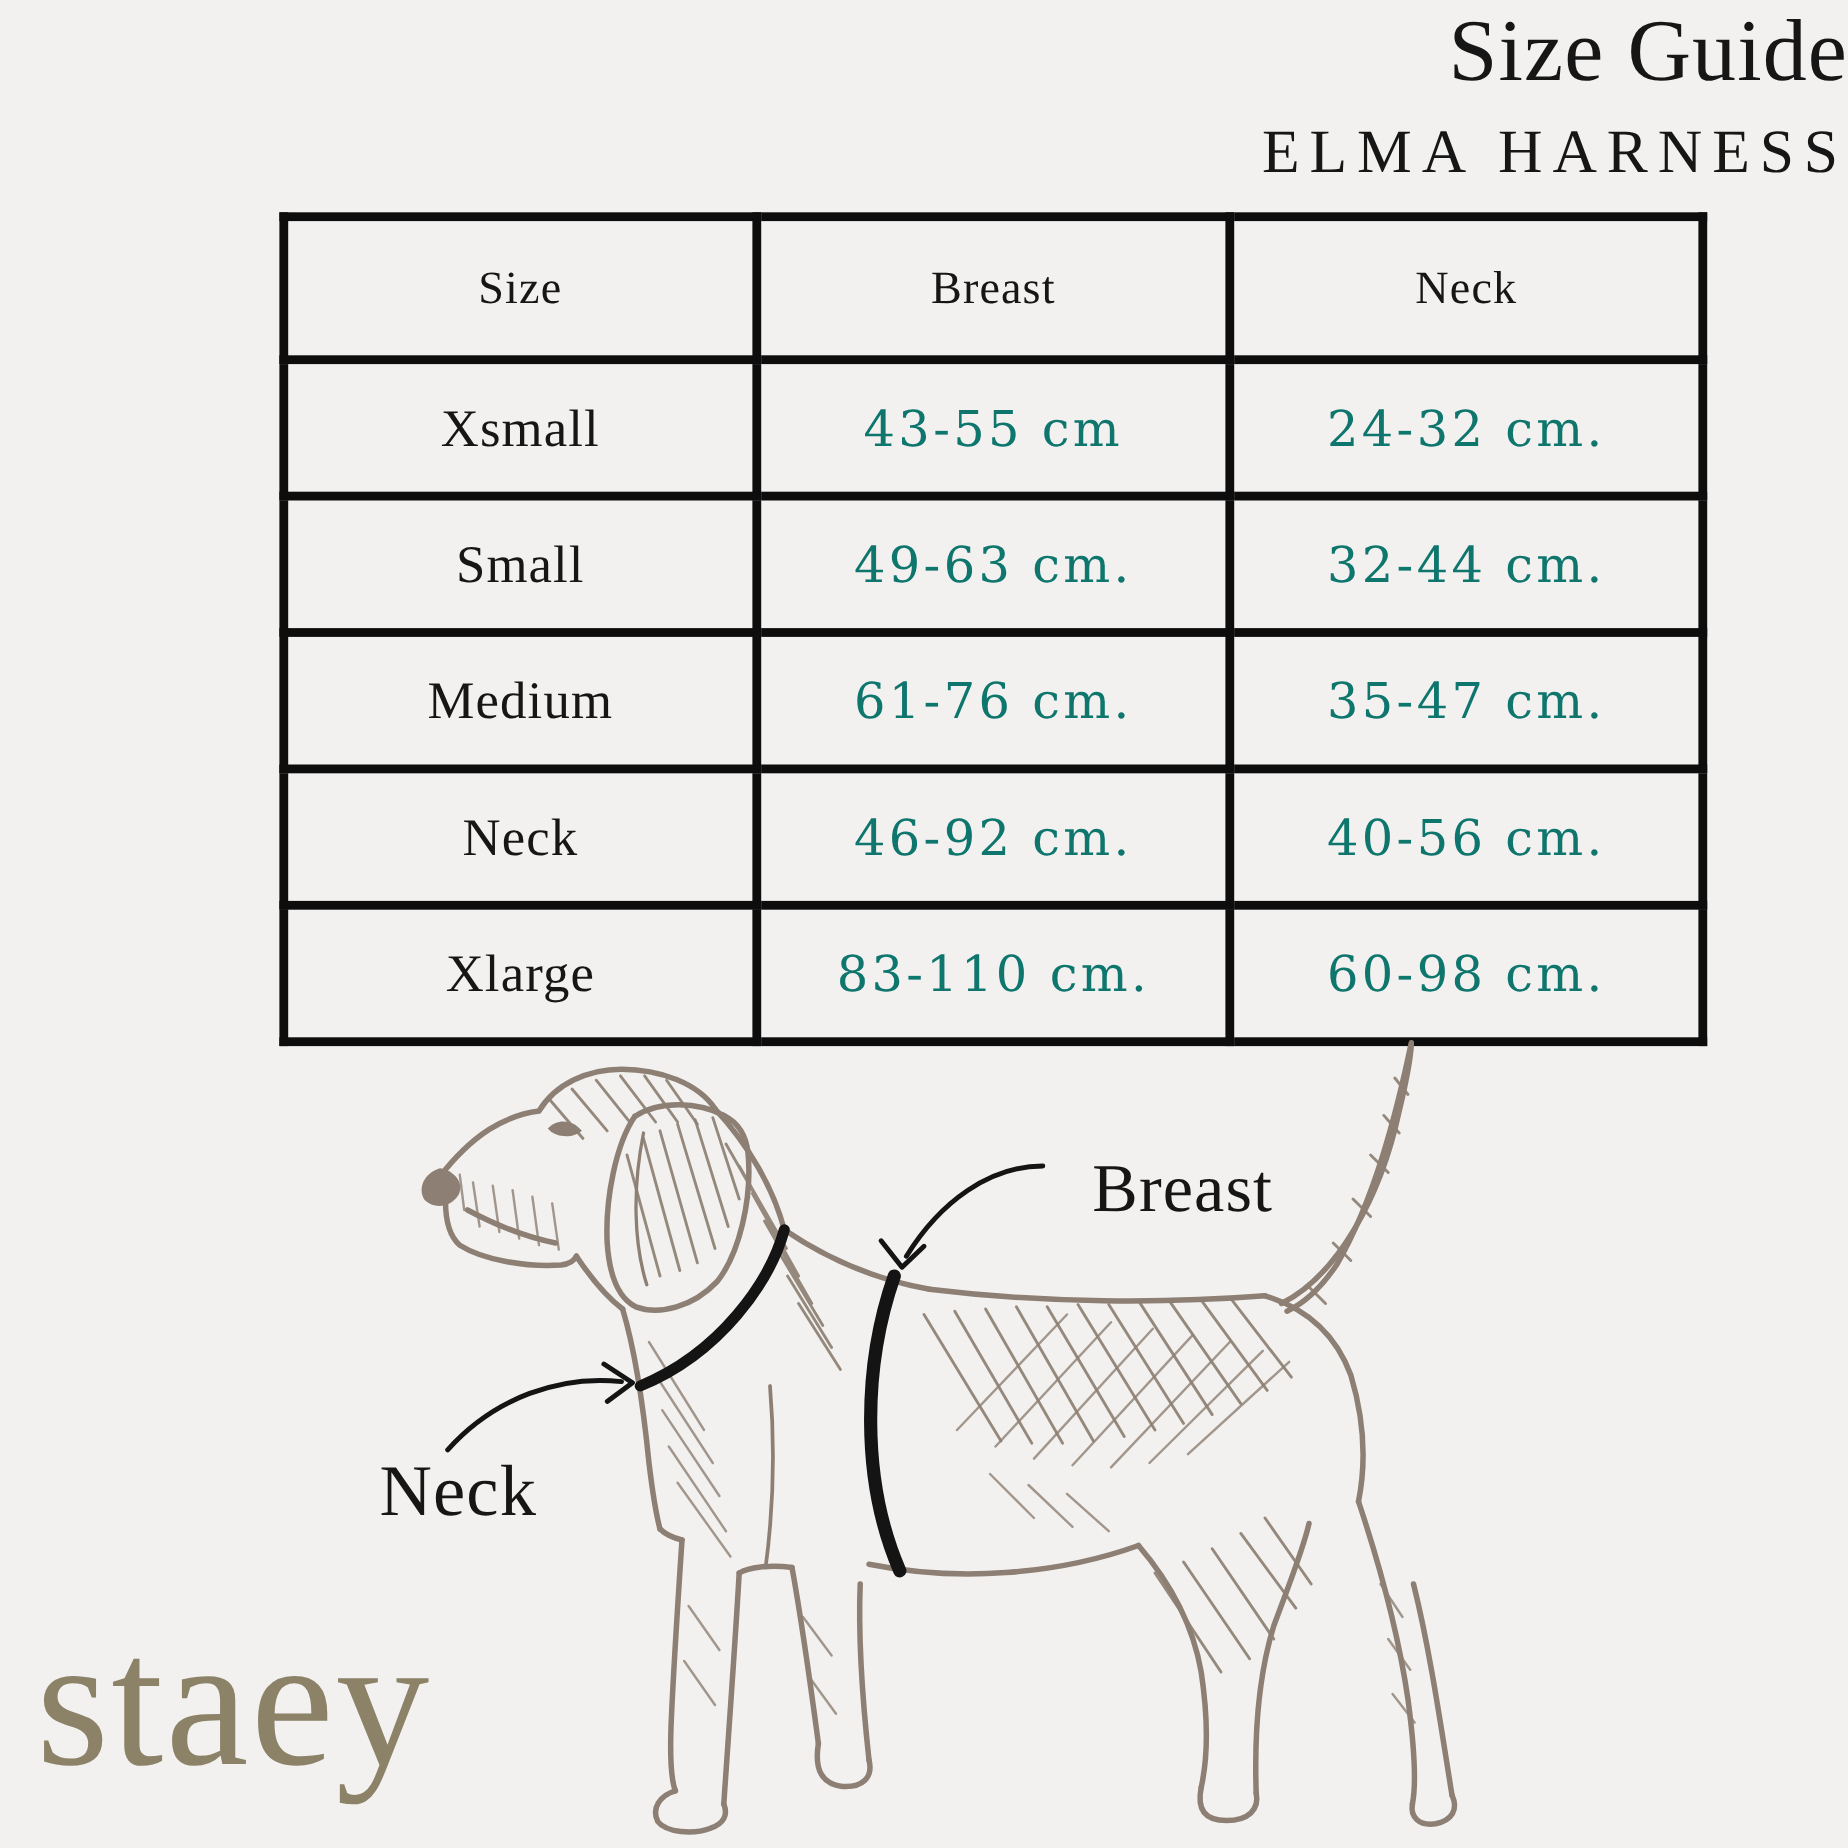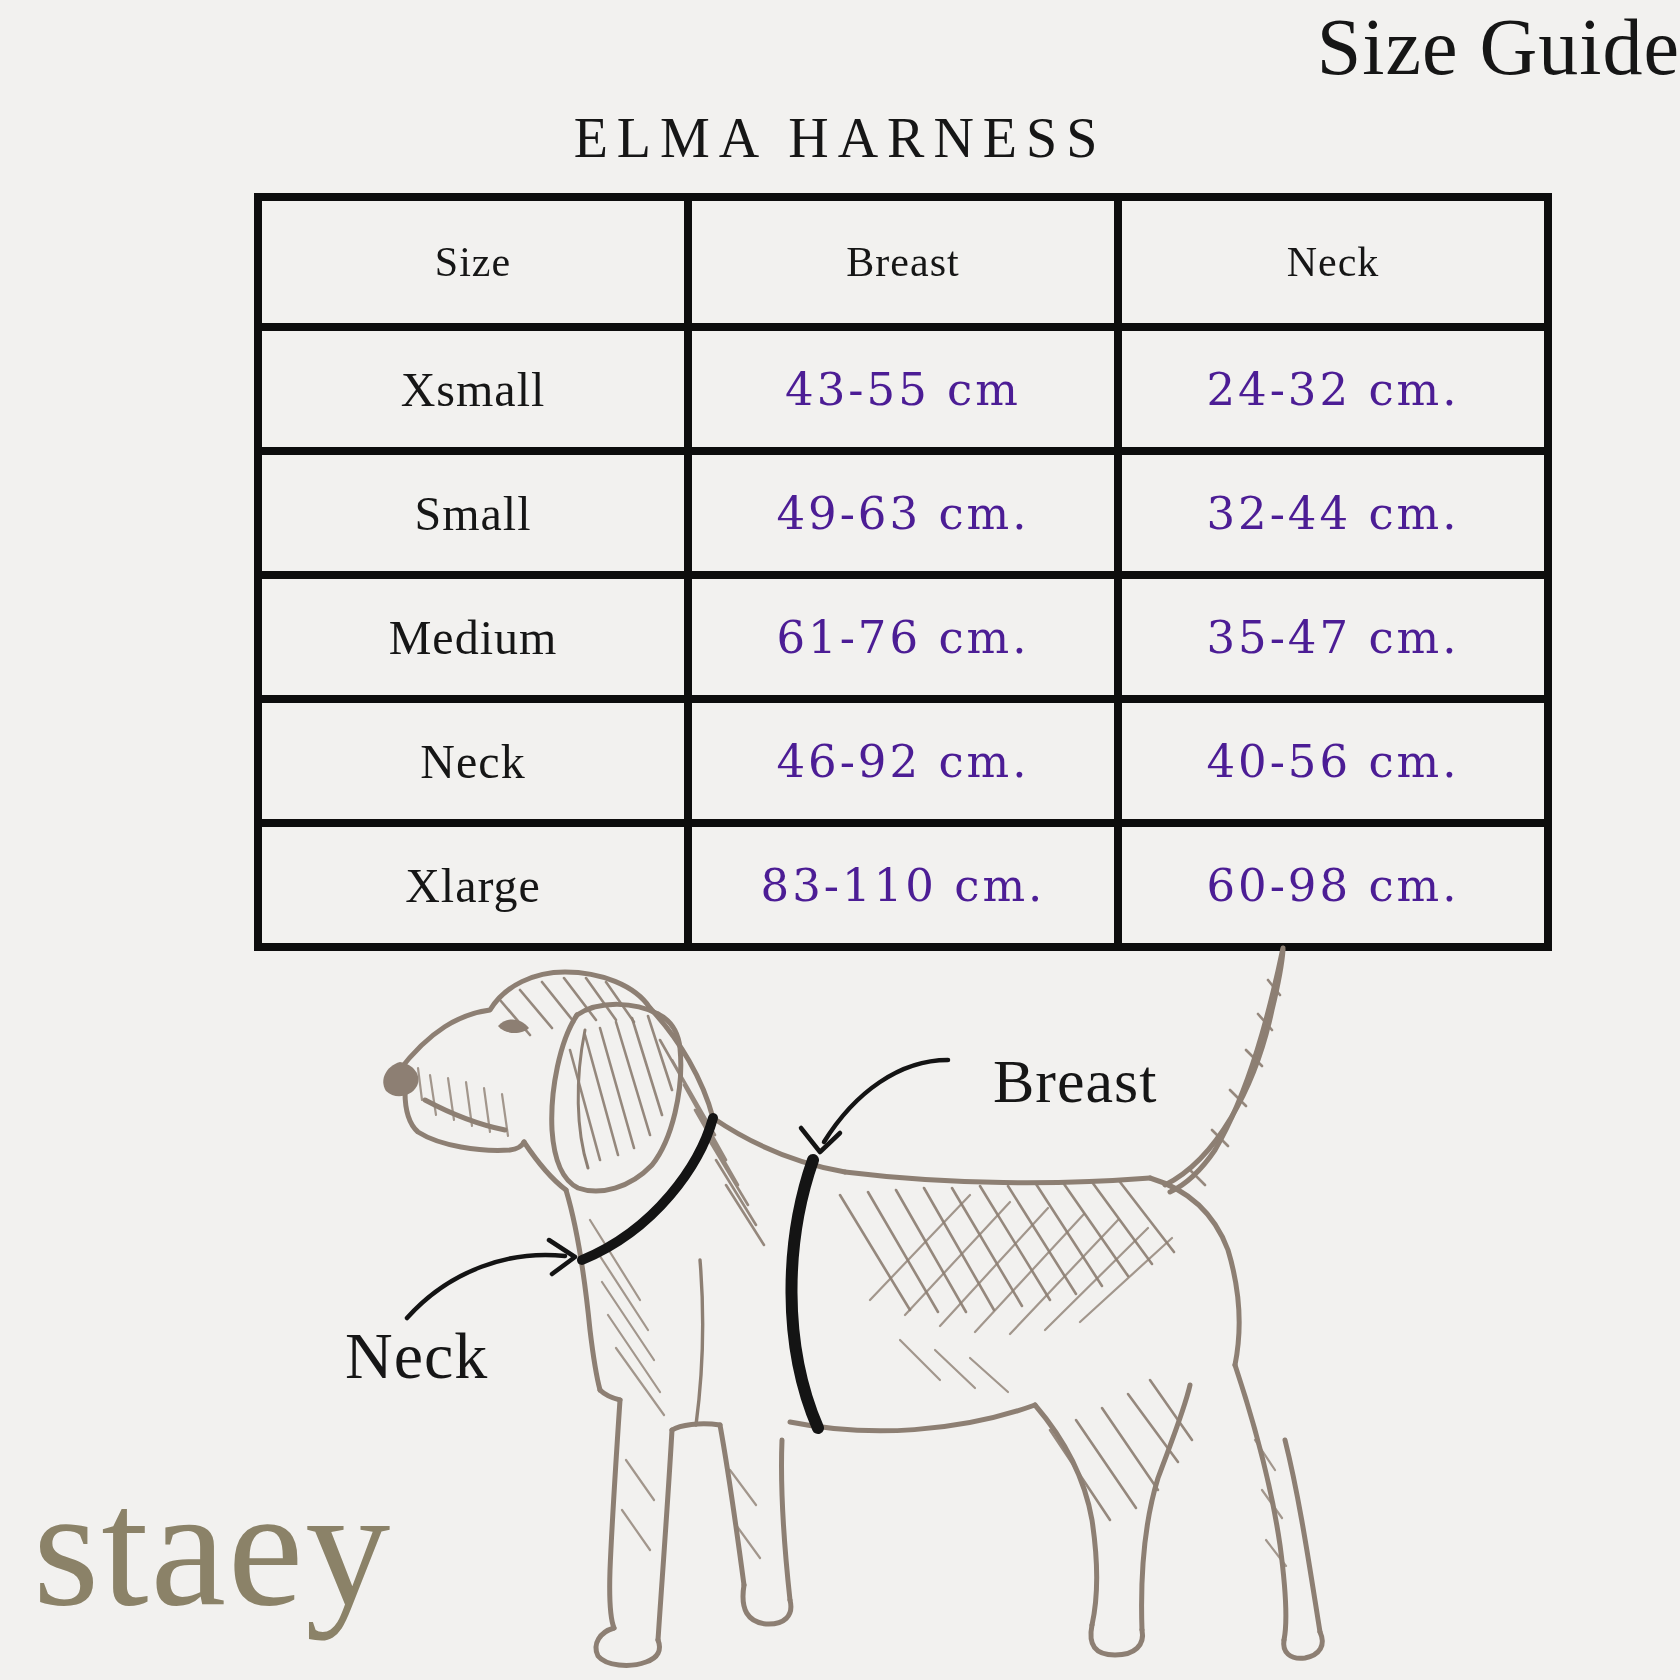--- a/index.html
+++ b/index.html
@@ -17,37 +17,37 @@
     color:var(--ink);
     position:relative;
     overflow:hidden;
   }
   .title{
     position:absolute;top:2px;left:0;width:1680px;
     text-align:right;font-size:80px;font-weight:400;letter-spacing:1px;
   }
   .subtitle{
     position:absolute;top:106px;left:0;width:1680px;
-    text-align:center;font-size:56px;font-weight:400;letter-spacing:9px;
+    text-align:right;font-size:56px;font-weight:400;letter-spacing:9px;
   }
   table.size-table{
     position:absolute;left:254px;top:193px;width:1298px;height:750px;
     border-collapse:collapse;table-layout:fixed;
   }
   table.size-table th,table.size-table td{
     border:8px solid #0d0d0d;
     text-align:center;vertical-align:middle;
     width:33.33%;
     font-weight:400;
   }
   table.size-table tr.hdr{height:130px;}
   table.size-table tr.row{height:124px;}
   th.colhead{font-size:42px;letter-spacing:1px;}
   td.size-name{font-size:48px;letter-spacing:1px;}
-  td.num{font-family:"DejaVu Serif",serif;font-size:45px;letter-spacing:3px;color:#4c1d95;}
+  td.num{font-family:"DejaVu Serif",serif;font-size:45px;letter-spacing:3px;color:#0f766e;}
   .dog-layer{position:absolute;left:0;top:0;width:1680px;height:1680px;}
   .sketch{stroke:var(--sketch);fill:none;stroke-linecap:round;stroke-linejoin:round;}
   .outline{stroke-width:5;}
   .hatch{stroke-width:2.6;opacity:.92;}
   .hatch2{stroke-width:2.2;opacity:.8;}
   .fillpart{fill:var(--sketch);stroke:none;}
   .band{stroke:var(--band);fill:none;stroke-linecap:round;}
   .neckband{stroke-width:10;}
   .breastband{stroke-width:12;}
   .anno-arrow{stroke:var(--band);fill:none;stroke-width:4.5;stroke-linecap:round;stroke-linejoin:round;}

